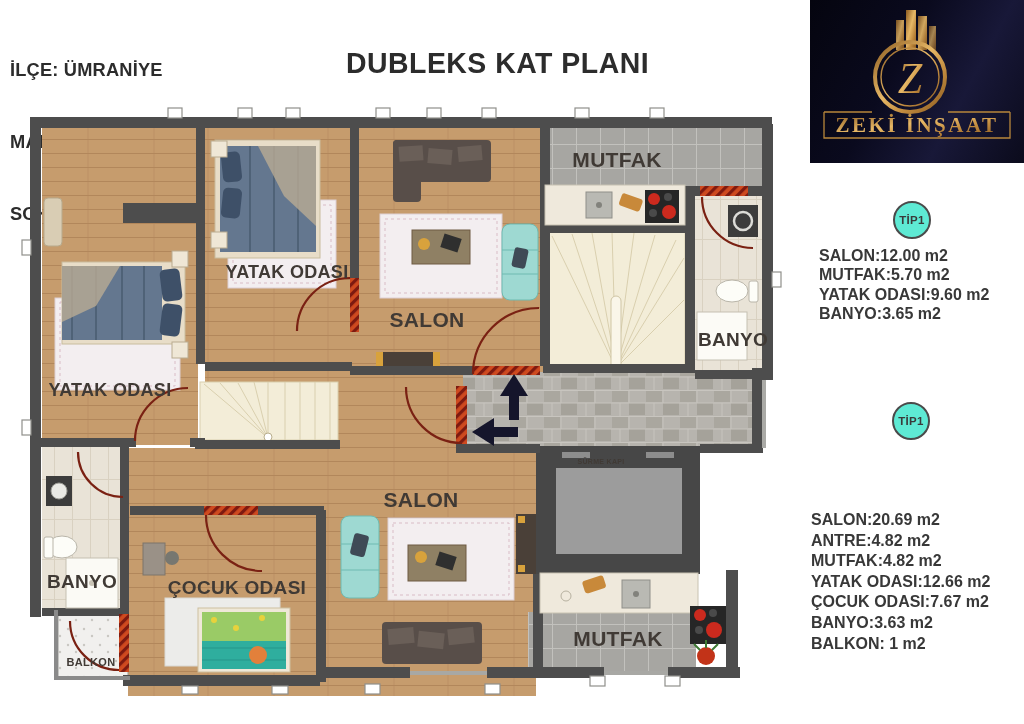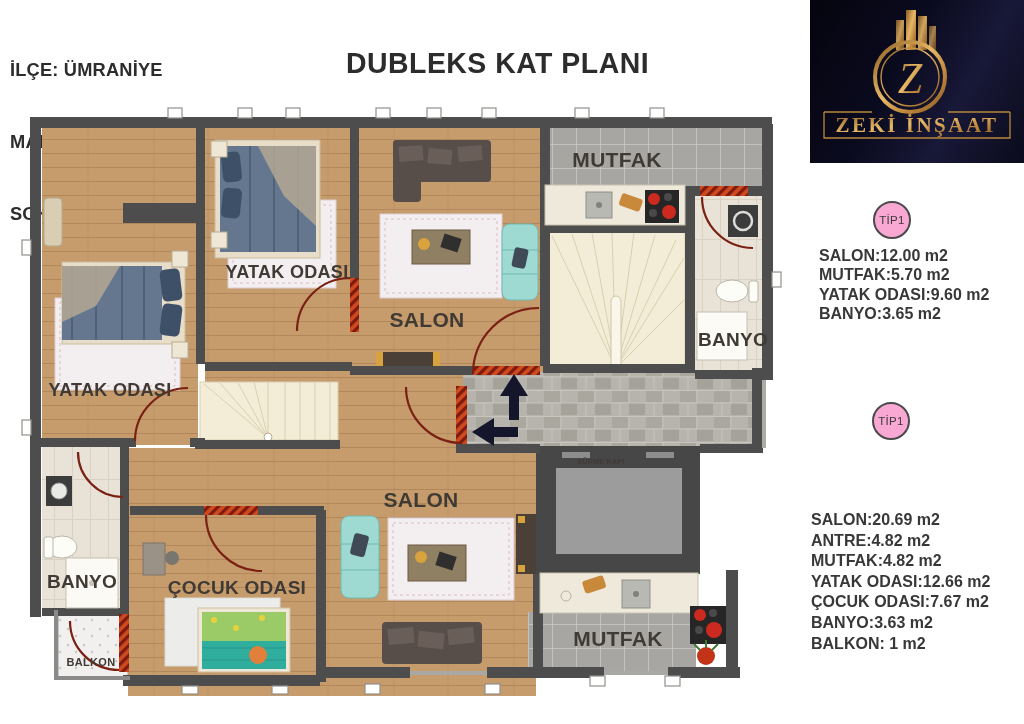--- a/index.html
+++ b/index.html
@@ -6,22 +6,22 @@
   .page{position:relative;width:1024px;height:724px;background:#ffffff;overflow:hidden;
         font-family:"Liberation Sans",sans-serif;color:#2e2e2e;}
   .hdr{position:absolute;left:10px;top:10px;line-height:24px;font-size:19px;font-weight:700;
        color:#2c2c2c;letter-spacing:.2px;transform:scaleX(.96);transform-origin:left top;white-space:pre;}
   .title{position:absolute;left:346px;top:47px;font-size:29px;font-weight:700;color:#2c2c2c;
          letter-spacing:.5px;transform:scaleX(.98);transform-origin:left top;}
   .logo{position:absolute;left:810px;top:0;width:214px;height:163px;
         background:linear-gradient(118deg,#05050f 0%,#0a0a1e 40%,#181838 68%,#0b0b1c 100%);}
   .logo svg{position:absolute;left:0;top:0;}
   .badge{position:absolute;width:38px;height:38px;border:2.5px solid #4a4a4a;border-radius:50%;
-         display:flex;align-items:center;justify-content:center;font-size:11.5px;font-weight:400;
-         color:#3a3a3a;letter-spacing:.3px;background:#f9a8d4;box-sizing:border-box;}
+         display:flex;align-items:center;justify-content:center;font-size:11.5px;font-weight:700;
+         color:#3a3a3a;letter-spacing:.3px;background:#5eead4;box-sizing:border-box;margin-left:20px;}
   .speclist{position:absolute;color:#383838;font-weight:700;transform:scaleX(.97);transform-origin:left top;}
   .speclist .ln{white-space:pre;}
   .list1{left:819px;top:246px;font-size:16.5px;line-height:19.3px;}
   .list2{left:811px;top:509px;font-size:16.5px;line-height:20.6px;}
   .plan-svg{position:absolute;left:0;top:105px;}
   .lbl{font-family:"Liberation Sans",sans-serif;font-weight:700;fill:#403a35;text-anchor:middle;letter-spacing:.3px;}
   .logo-company{font-family:"Liberation Serif",serif;font-weight:700;letter-spacing:2.5px;}
 </style>
 </head>
 <body>

